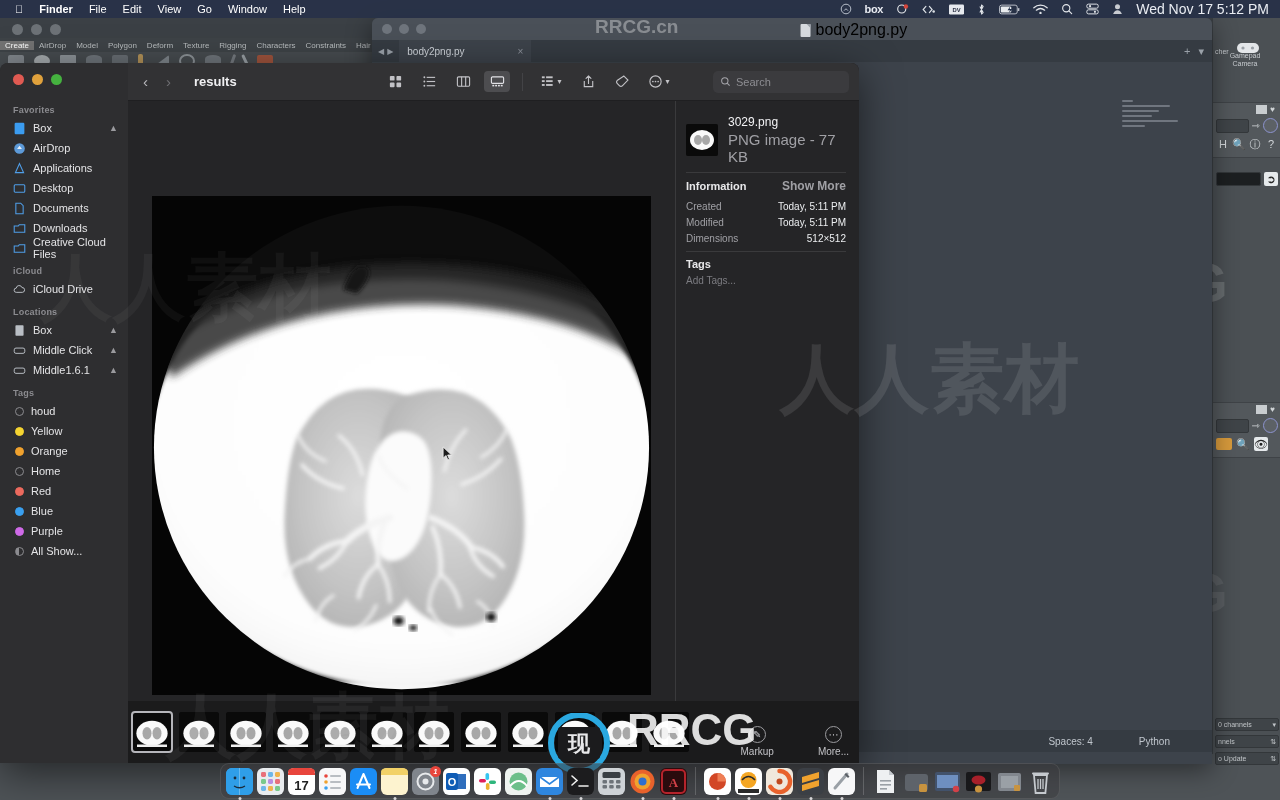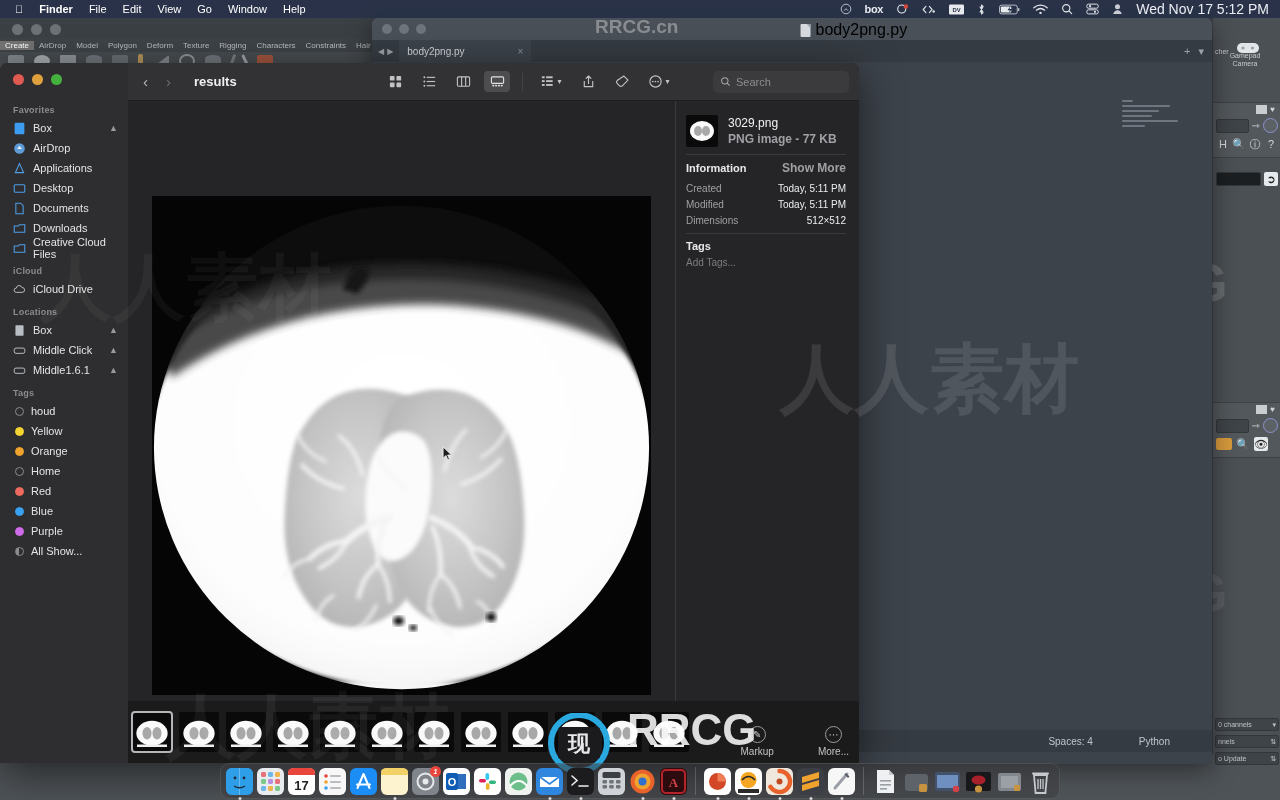--- a/index.html
+++ b/index.html
@@ -115,21 +115,21 @@
      display:flex; align-items:center; gap:5px; padding:0 7px; font-size:11px; color:#8d8d92; }
 
   .fd-content { position:relative; height:662px; }
   .fd-preview-area { position:absolute; left:0; top:0; width:547px; height:662px; background:#252527; }
   .ct-wrap { position:absolute; left:24px; top:95px; width:499px; height:499px; background:#000; }
   .fd-info { position:absolute; right:0; top:0; width:184px; height:662px;
      background:#252527; border-left:1px solid #3a3a3c; padding:14px 13px 0 10px; }
   .info-head { display:flex; gap:10px; align-items:center; }
   .info-thumb { width:32px;height:32px;background:#1a1a1a;border-radius:2px; overflow:hidden; position:relative; flex:0 0 32px;}
   .info-name { font-size:12px; color:#f2f2f4; font-weight:500; }
-  .info-sub { font-size:12px; color:#a0a0a5; margin-top:2px;font-weight:bold; }
+  .info-sub { font-size:15px; color:#a0a0a5; margin-top:2px; }
   .info-sec-title { font-size:11px; font-weight:700; color:#e8e8ea; }
   .info-showmore { font-size:12px; color:#a0a0a5;font-weight:bold; }
   .info-rowline { display:flex; justify-content:space-between; align-items:center; }
   .info-div { height:1px; background:#3a3a3c; margin:7px 0 6px; }
   .info-row { display:flex; justify-content:space-between; font-size:10px; margin-bottom:5px; }
   .info-row .k { color:#a0a0a5; }
   .info-row .v { color:#eceef0; font-weight:400; }
   .info-tagplace { font-size:10px; color:#7c7c81; margin-top:5px; }
 
   .fd-filmstrip { position:absolute; left:0; bottom:0; width:731px; height:62px;

